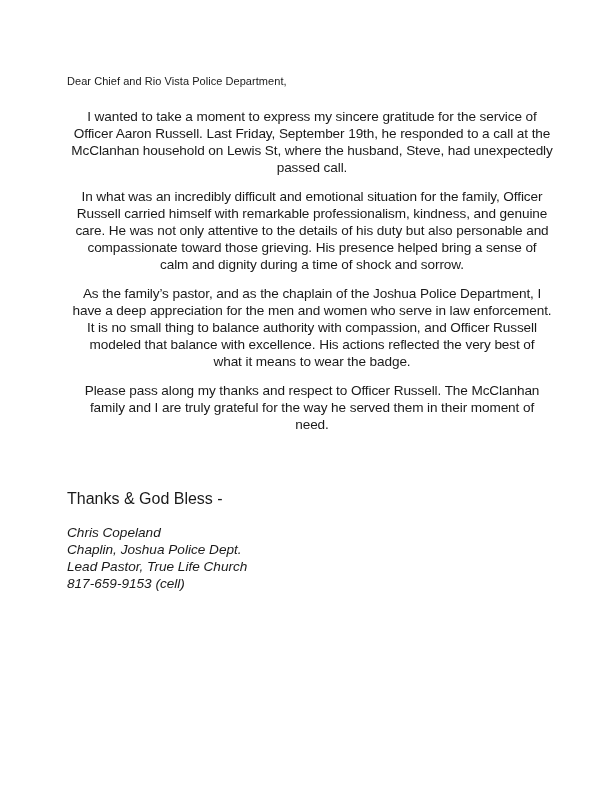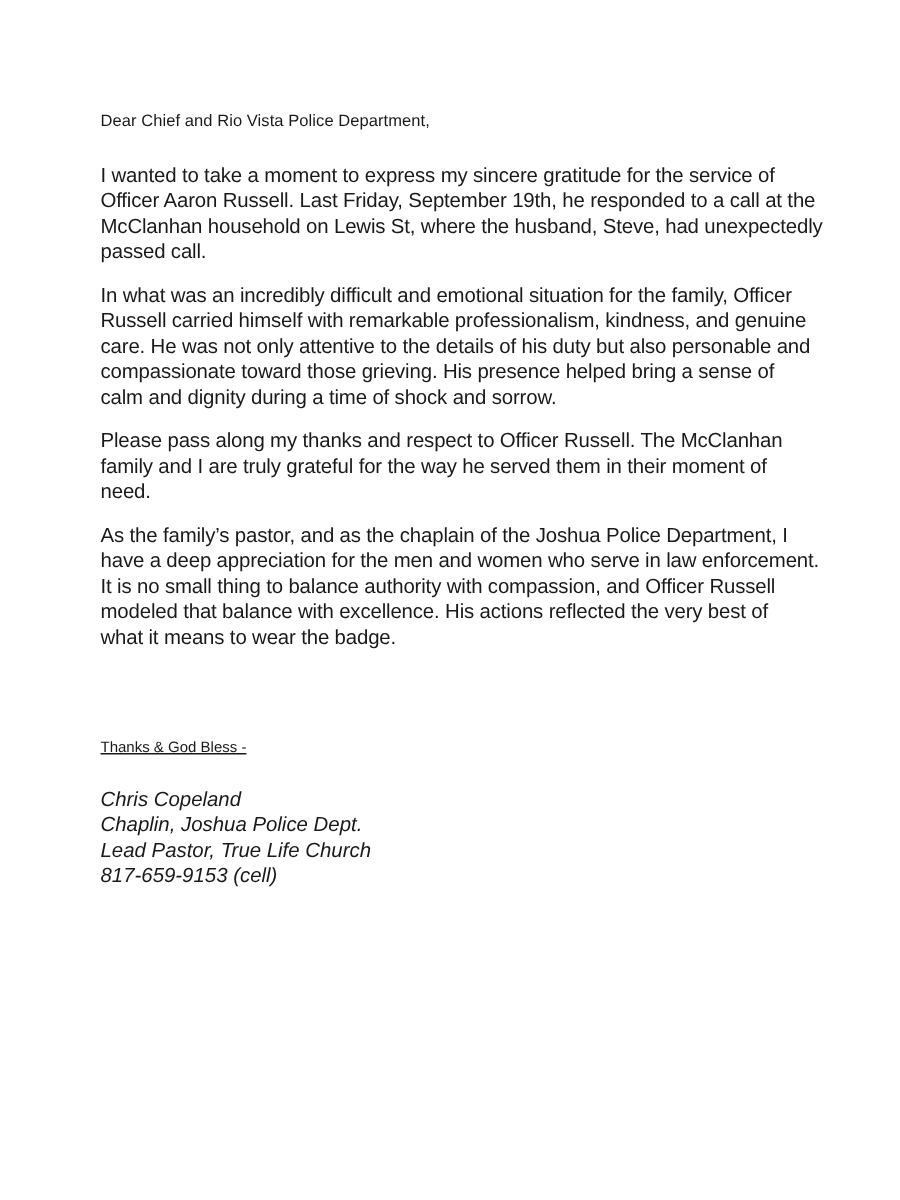--- a/index.html
+++ b/index.html
@@ -28,31 +28,31 @@
     font-weight: normal;
     white-space: nowrap;
     letter-spacing: 0.05px;
   }
   .para {
     font-size: 13.6px;
     line-height: 17px;
     margin: 0 0 12px 0;
     white-space: nowrap;
     letter-spacing: -0.1px;
+    text-align: center;
   }
   .para .ln { display: block; }
   .closing {
-    font-size: 10px;
+    font-size: 16px;
     line-height: 17px;
     margin: 0;
     position: absolute;
     top: 420px;
     left: 0;
     white-space: nowrap;
-    text-decoration: underline;
   }
   .signature {
     position: absolute;
     top: 454px;
     left: 0;
     font-size: 13.6px;
     line-height: 17px;
     white-space: nowrap;
   }
   .signature .ln { display: block; font-style: italic; }
@@ -72,31 +72,31 @@
 
   <div class="para">
     <span class="ln">In what was an incredibly difficult and emotional situation for the family, Officer</span>
     <span class="ln">Russell carried himself with remarkable professionalism, kindness, and genuine</span>
     <span class="ln">care. He was not only attentive to the details of his duty but also personable and</span>
     <span class="ln">compassionate toward those grieving. His presence helped bring a sense of</span>
     <span class="ln">calm and dignity during a time of shock and sorrow.</span>
   </div>
 
   <div class="para">
-    <span class="ln">Please pass along my thanks and respect to Officer Russell. The McClanhan</span>
-    <span class="ln">family and I are truly grateful for the way he served them in their moment of</span>
-    <span class="ln">need.</span>
-  </div>
-
-  <div class="para">
     <span class="ln">As the family’s pastor, and as the chaplain of the Joshua Police Department, I</span>
     <span class="ln">have a deep appreciation for the men and women who serve in law enforcement.</span>
     <span class="ln">It is no small thing to balance authority with compassion, and Officer Russell</span>
     <span class="ln">modeled that balance with excellence. His actions reflected the very best of</span>
     <span class="ln">what it means to wear the badge.</span>
+  </div>
+
+  <div class="para">
+    <span class="ln">Please pass along my thanks and respect to Officer Russell. The McClanhan</span>
+    <span class="ln">family and I are truly grateful for the way he served them in their moment of</span>
+    <span class="ln">need.</span>
   </div>
 
   <p class="closing">Thanks &amp; God Bless -</p>
 
   <div class="signature">
     <span class="ln">Chris Copeland</span>
     <span class="ln">Chaplin, Joshua Police Dept.</span>
     <span class="ln">Lead Pastor, True Life Church</span>
     <span class="ln">817-659-9153 (cell)</span>
   </div>

